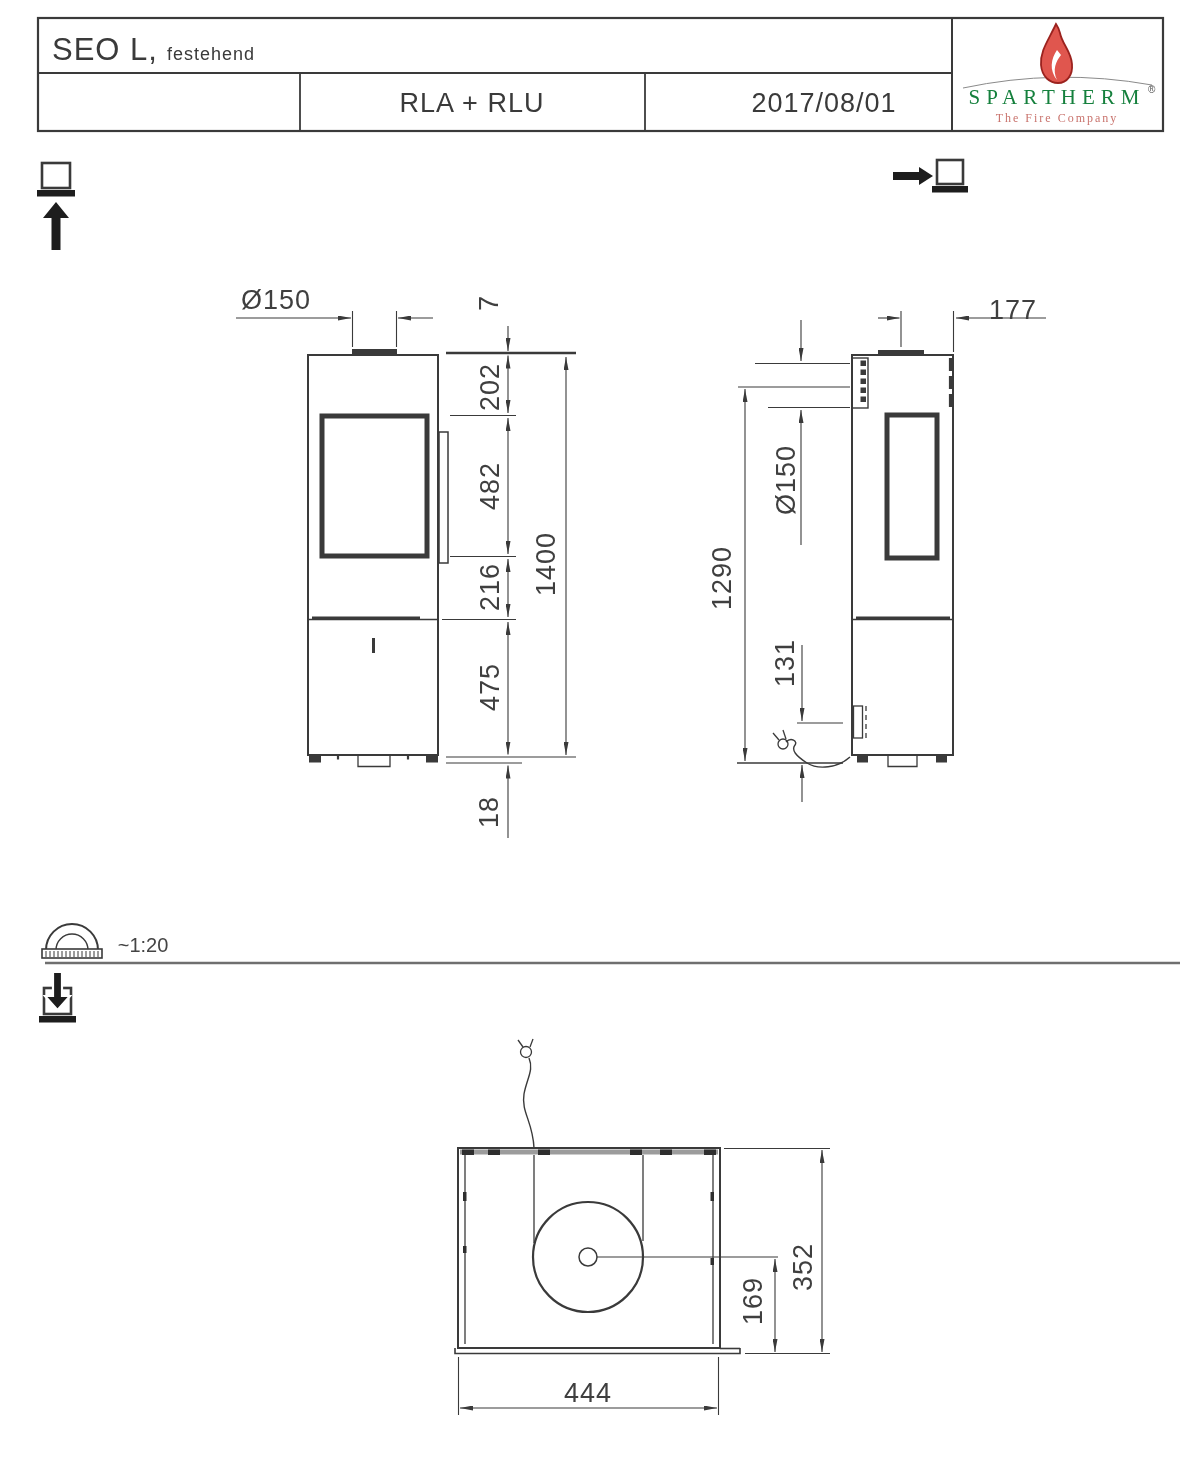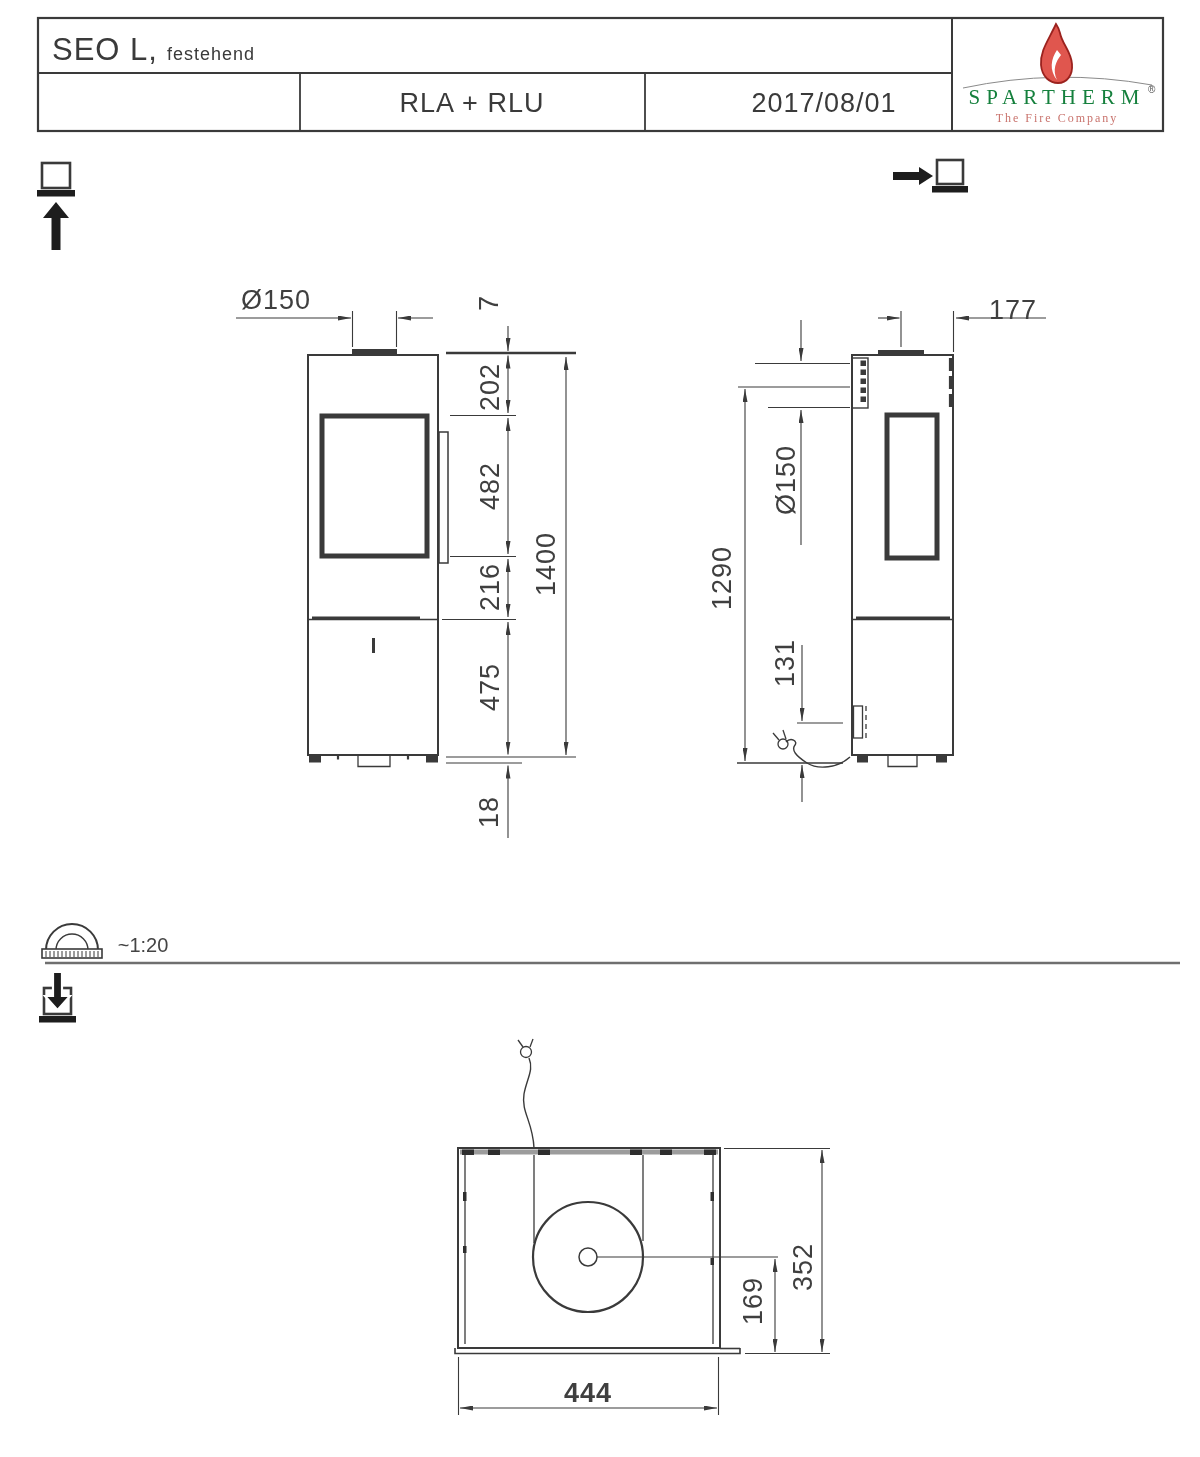--- a/index.html
+++ b/index.html
@@ -223,17 +223,17 @@
   <div class="dim rot" style="left:490px;top:587px;">216</div>
   <div class="dim rot" style="left:490px;top:687px;">475</div>
   <div class="dim rot" style="left:489px;top:812px;">18</div>
   <div class="dim rot" style="left:546px;top:564px;">1400</div>
 
   <div class="dim" style="left:1013px;top:302px;margin-top:8px;">177</div>
   <div class="dim rot" style="left:786px;top:480px;">Ø150</div>
   <div class="dim rot" style="left:722px;top:578px;">1290</div>
   <div class="dim rot" style="left:785px;top:663px;">131</div>
 
-  <div class="dim" style="left:588px;top:1393px;font-weight:bold;">444</div>
+  <div class="dim" style="left:588px;top:1393px;">444</div>
   <div class="dim rot" style="left:803px;top:1267px;">352</div>
   <div class="dim rot" style="left:753px;top:1301px;">169</div>
 
 </div>
 
 </body></html>

